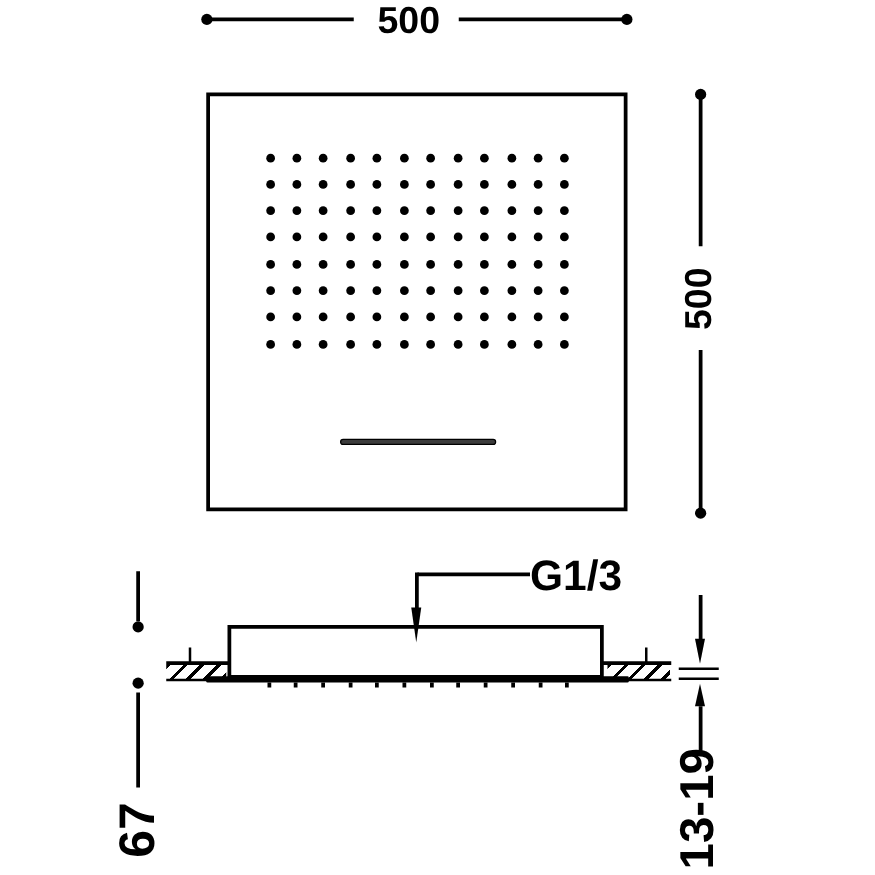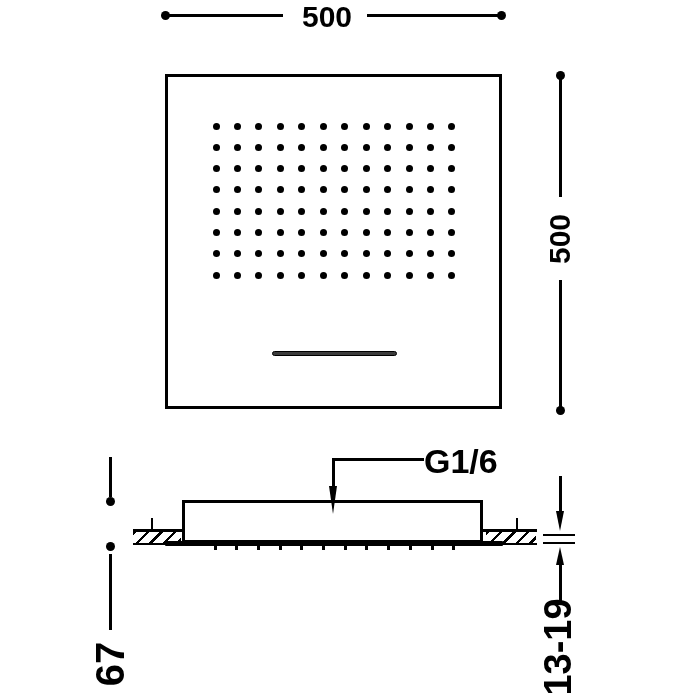--- a/index.html
+++ b/index.html
@@ -191,21 +191,21 @@
   <div class="vline" style="left:150.5px;top:517.5px;width:2.5px;height:12px;"></div>
 
   <div class="hline" style="left:482px;top:529px;width:55px;height:2.5px;"></div>
   <div class="hatch" style="left:486px;width:50px;"></div>
   <div class="hline" style="left:501px;top:542.5px;width:36px;height:2px;"></div>
   <div class="vline" style="left:515.5px;top:517.5px;width:2.5px;height:12px;"></div>
 
   <div class="hline" style="left:333.5px;top:458px;width:90px;height:2.5px;"></div>
   <div class="vline" style="left:332.2px;top:458px;width:2.6px;height:29px;"></div>
   <div class="tri-down" style="left:329px;top:486px;"></div>
-  <div class="dim-label" style="left:424px;top:444px;font-size:34px;text-align:left;">G1/6</div>
+  <div class="dim-label" style="left:424px;top:444px;font-size:34px;text-align:left;">G1/3</div>
 
   <div class="vline" style="left:108.5px;top:457px;width:3px;height:39.5px;"></div>
   <div class="enddot" style="left:105.5px;top:496.5px;"></div>
   <div class="enddot" style="left:105.5px;top:541.5px;"></div>
   <div class="vline" style="left:108.5px;top:553.5px;width:3px;height:76px;"></div>
   <div class="dim-label rot" style="left:65px;top:644px;width:90px;font-size:40px;">67</div>
 
   <div class="vline" style="left:558.5px;top:476px;width:3px;height:36px;"></div>
   <div class="tri-down" style="left:555.5px;top:511px;border-top-width:20px;"></div>
   <div class="hline" style="left:543px;top:533.5px;width:32px;height:2.5px;"></div>

